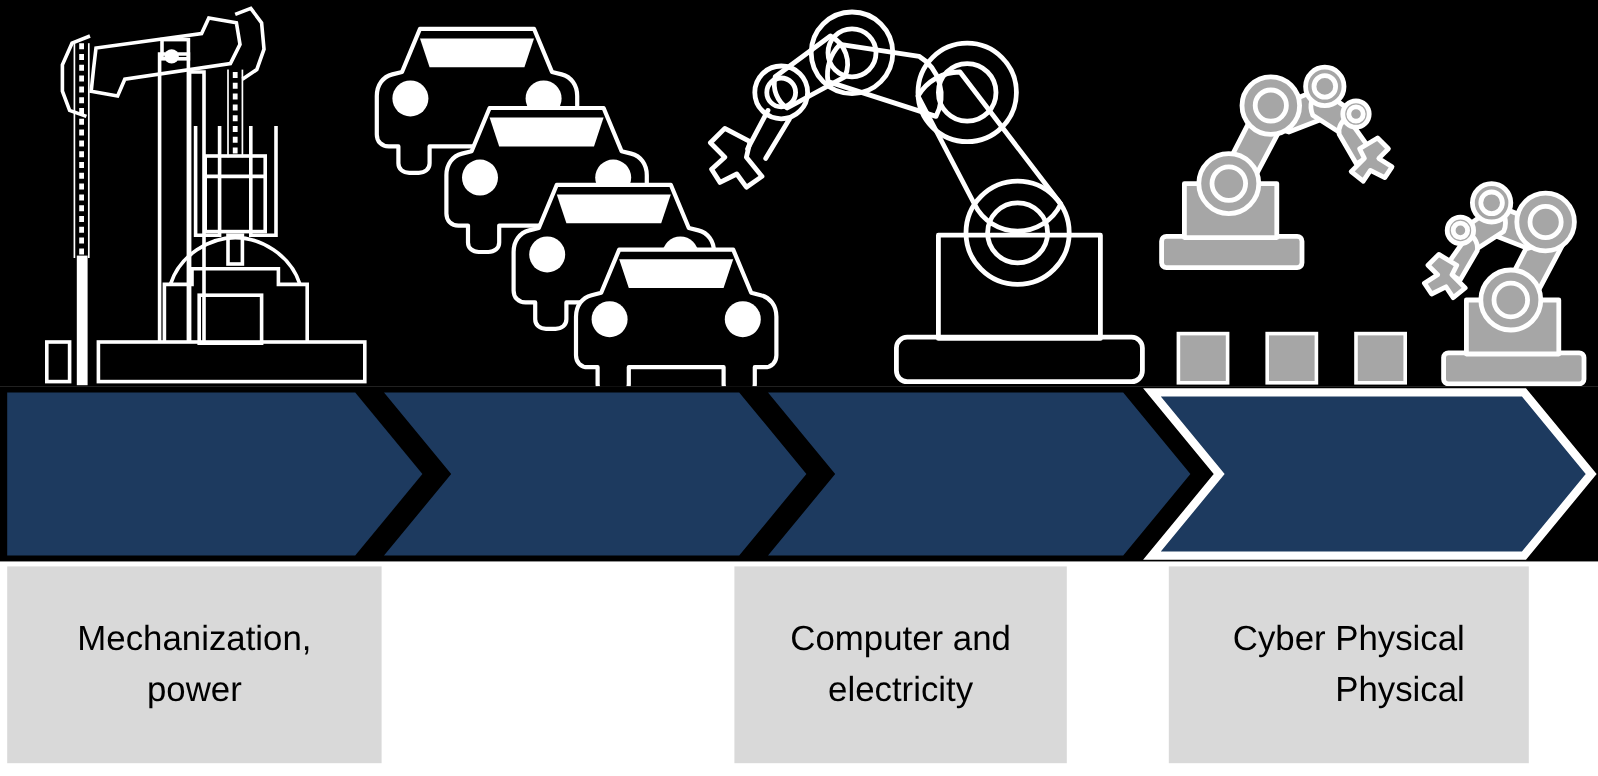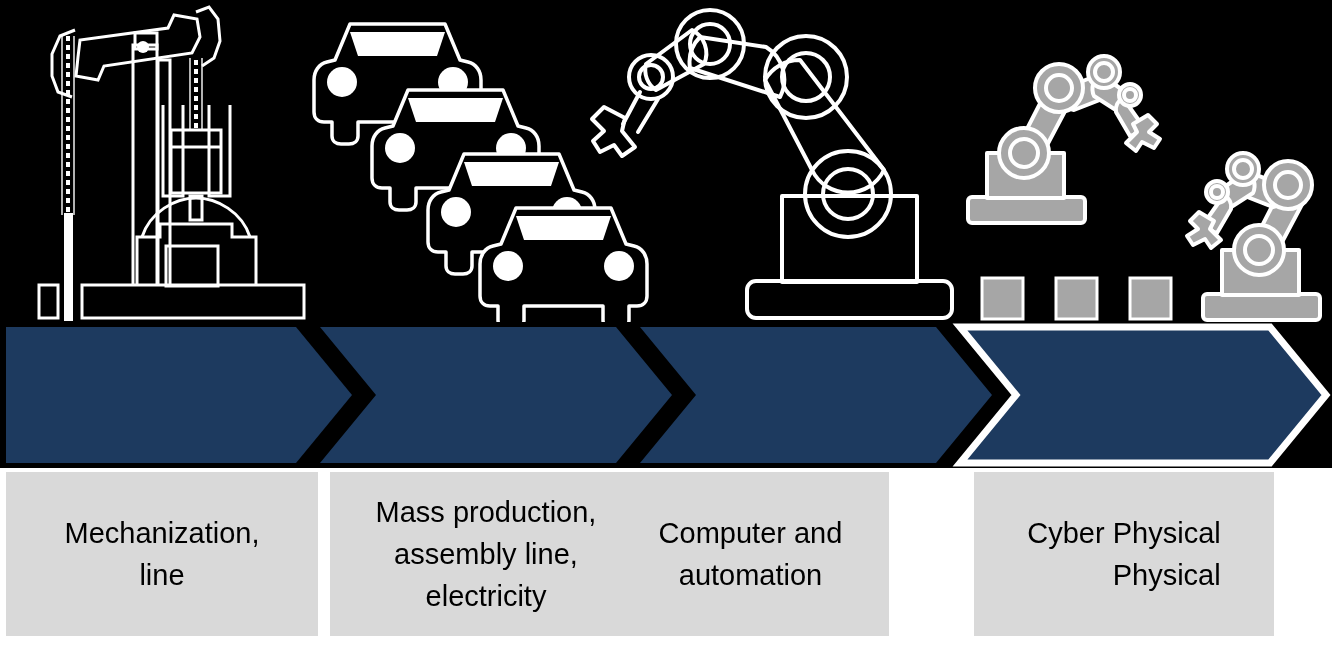--- a/index.html
+++ b/index.html
@@ -239,34 +239,27 @@
     <div class="chev-label c0">1st</div>
     <div class="chev-label c1">2nd</div>
     <div class="chev-label c2">3rd</div>
     <div class="chev-label c3">4th</div>
   </div>
 
   <div class="cards">
     <div class="card k0">
       <div>
         <span>Mechanization,</span>
-        <span>line</span>
-      </div>
-    </div>
-    <div class="card k1">
-      <div>
-        <span>Mass production,</span>
-        <span>assembly line,</span>
-        <span>electricity</span>
+        <span>power</span>
       </div>
     </div>
     <div class="card k2">
       <div>
         <span>Computer and</span>
-        <span>automation</span>
+        <span>electricity</span>
       </div>
     </div>
     <div class="card k3">
       <div>
         <span>Cyber Physical</span>
         <span>Physical</span>
       </div>
     </div>
   </div>
 

